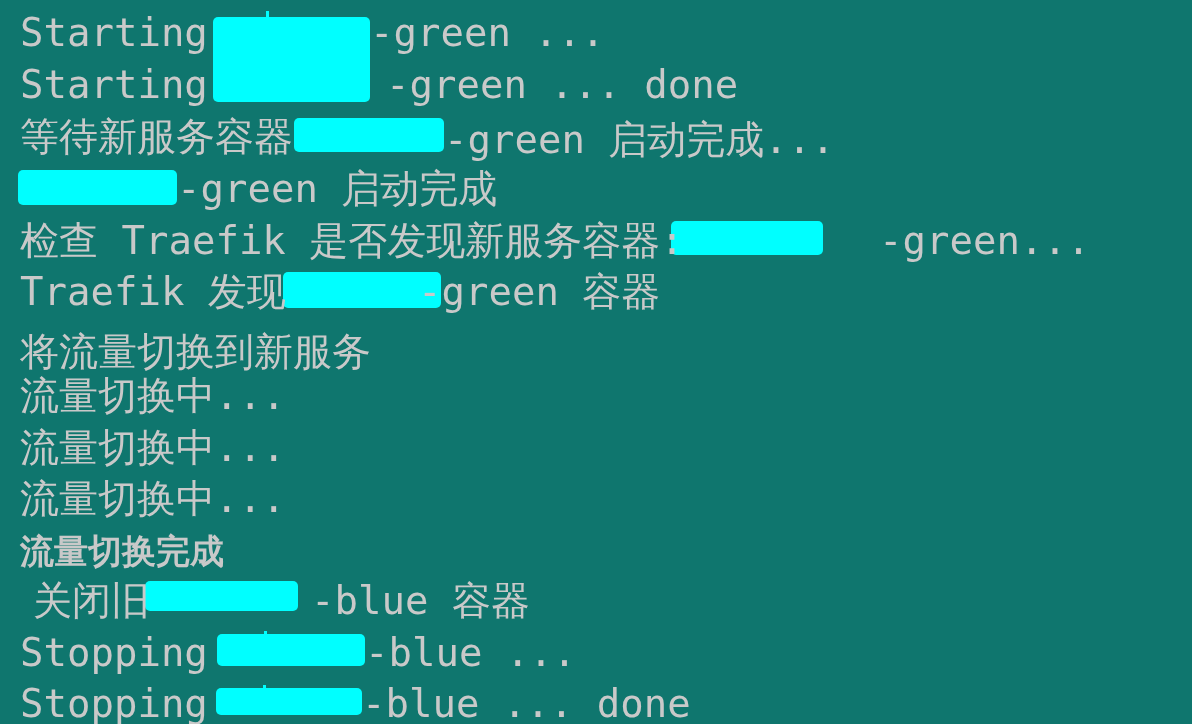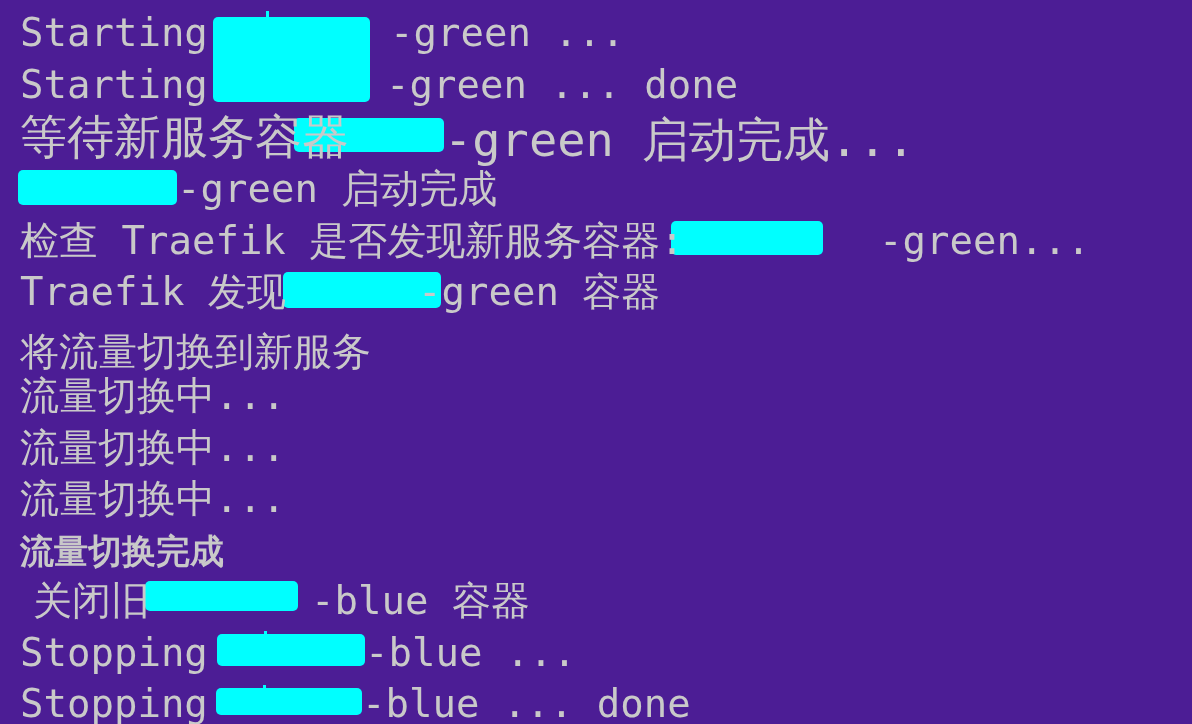--- a/index.html
+++ b/index.html
@@ -50,37 +50,37 @@
 
   .cursor-tick {
     position: absolute;
     background: #00ffff;
     width: 3px;
   }
 </style>
 </head>
 <body>
 
-<div id="terminal" style="background: #4c1d95;">
+<div id="terminal" style="background: #0f766e;">
 
   <div id="redaction-layer">
       <div class="redact" style="left: 213px; top: 17px; width: 157px; height: 85px; background: rgb(0, 255, 255); color: transparent; font-size: 0px;"></div>
       <div class="redact" style="left: 294px; top: 118px; width: 150px; height: 34px; background: rgb(0, 255, 255); color: transparent; font-size: 0px;"></div>
       <div class="redact" style="left: 18px; top: 170px; width: 159px; height: 35px; background: rgb(0, 255, 255); color: transparent; font-size: 0px;"></div>
       <div class="redact" style="left: 671px; top: 221px; width: 152px; height: 34px; background: rgb(0, 255, 255); color: transparent; font-size: 0px;"></div>
       <div class="redact" style="left: 283px; top: 272px; width: 158px; height: 36px; background: rgb(0, 255, 255); color: transparent; font-size: 0px;"></div>
       <div class="redact" style="left: 145px; top: 581px; width: 153px; height: 30px; background: rgb(0, 255, 255); color: transparent; font-size: 0px;"></div>
       <div class="redact" style="left: 217px; top: 634px; width: 148px; height: 32px; background: rgb(0, 255, 255); color: transparent; font-size: 0px;"></div>
       <div class="redact" style="left: 216px; top: 688px; width: 146px; height: 27px; background: rgb(0, 255, 255); color: transparent; font-size: 0px;"></div>
     </div>
 
   <div id="lines-layer">
-      <div class="term-line" style="top: 7px; color: rgb(201, 201, 201); font-size: 39px; line-height: 52px;"><span class="seg">Starting </span><span style="display: inline-block; width: 0px;"></span><span class="seg" style="position: absolute; left: 350px; top: 0px; padding-left: 20px;">-green ...</span></div>
+      <div class="term-line" style="top: 7px; color: rgb(201, 201, 201); font-size: 39px; line-height: 52px;"><span class="seg">Starting </span><span style="display: inline-block; width: 0px;"></span><span class="seg" style="position: absolute; left: 350px; top: 0px;">-green ...</span></div>
       <div class="term-line" style="top: 59px; color: rgb(201, 201, 201); font-size: 39px; line-height: 52px;"><span class="seg">Starting </span><span style="display: inline-block; width: 0px;"></span><span class="seg" style="position: absolute; left: 350px; top: 0px; margin-left: 16px;">-green ... done</span></div>
-      <div class="term-line" style="top: 111px; color: rgb(201, 201, 201); font-size: 47px; line-height: 52px;"><span class="seg">等待新服务容器 </span><span style="display: inline-block; width: 0px;"></span><span class="seg" style="position: absolute; left: 424px; top: 3px;">-green 启动完成...</span></div>
+      <div class="term-line" style="top: 111px; color: rgb(201, 201, 201); font-size: 39px; line-height: 52px;"><span class="seg">等待新服务容器 </span><span style="display: inline-block; width: 0px;"></span><span class="seg" style="position: absolute; left: 424px; top: 3px;">-green 启动完成...</span></div>
       <div class="term-line" style="top: 163px; color: rgb(201, 201, 201); font-size: 39px; line-height: 52px;"><span class="seg"></span><span style="display: inline-block; width: 0px;"></span><span class="seg" style="position: absolute; left: 157px; top: 0px;">-green 启动完成</span></div>
       <div class="term-line" style="top: 215px; color: rgb(201, 201, 201); font-size: 39px; line-height: 52px;"><span class="seg">检查 Traefik 是否发现新服务容器: </span><span style="display: inline-block; width: 0px;"></span><span class="seg" style="position: absolute; left: 851px; top: 0px; padding-left: 8px;">-green...</span></div>
       <div class="term-line" style="top: 266px; color: rgb(201, 201, 201); font-size: 39px; line-height: 52px;"><span class="seg">Traefik 发现 </span><span style="display: inline-block; width: 0px;"></span><span class="seg" style="position: absolute; left: 398px; top: 0px;">-green 容器</span></div>
       <div class="term-line" style="top: 326px; color: rgb(201, 201, 201); font-size: 39px; line-height: 52px;"><span class="seg">将流量切换到新服务</span></div>
       <div class="term-line" style="top: 370px; color: rgb(201, 201, 201); font-size: 39px; line-height: 52px;"><span class="seg">流量切换中...</span></div>
       <div class="term-line" style="top: 422px; color: rgb(201, 201, 201); font-size: 39px; line-height: 52px;"><span class="seg">流量切换中...</span></div>
       <div class="term-line" style="top: 473px; color: rgb(201, 201, 201); font-size: 39px; line-height: 52px;"><span class="seg">流量切换中...</span></div>
       <div class="term-line" style="top: 525px; color: rgb(201, 201, 201); font-size: 34px; line-height: 52px; font-weight: bold;"><span class="seg">流量切换完成</span></div>
       <div class="term-line" style="top: 575px; color: rgb(201, 201, 201); font-size: 39px; line-height: 52px; margin-left: 13px;"><span class="seg">关闭旧 </span><span style="display: inline-block; width: 0px;"></span><span class="seg" style="position: absolute; left: 278px; top: 0px;">-blue 容器</span></div>
       <div class="term-line" style="top: 627px; color: rgb(201, 201, 201); font-size: 39px; line-height: 52px;"><span class="seg">Stopping </span><span style="display: inline-block; width: 0px;"></span><span class="seg" style="position: absolute; left: 345px; top: 0px;">-blue ...</span></div>

